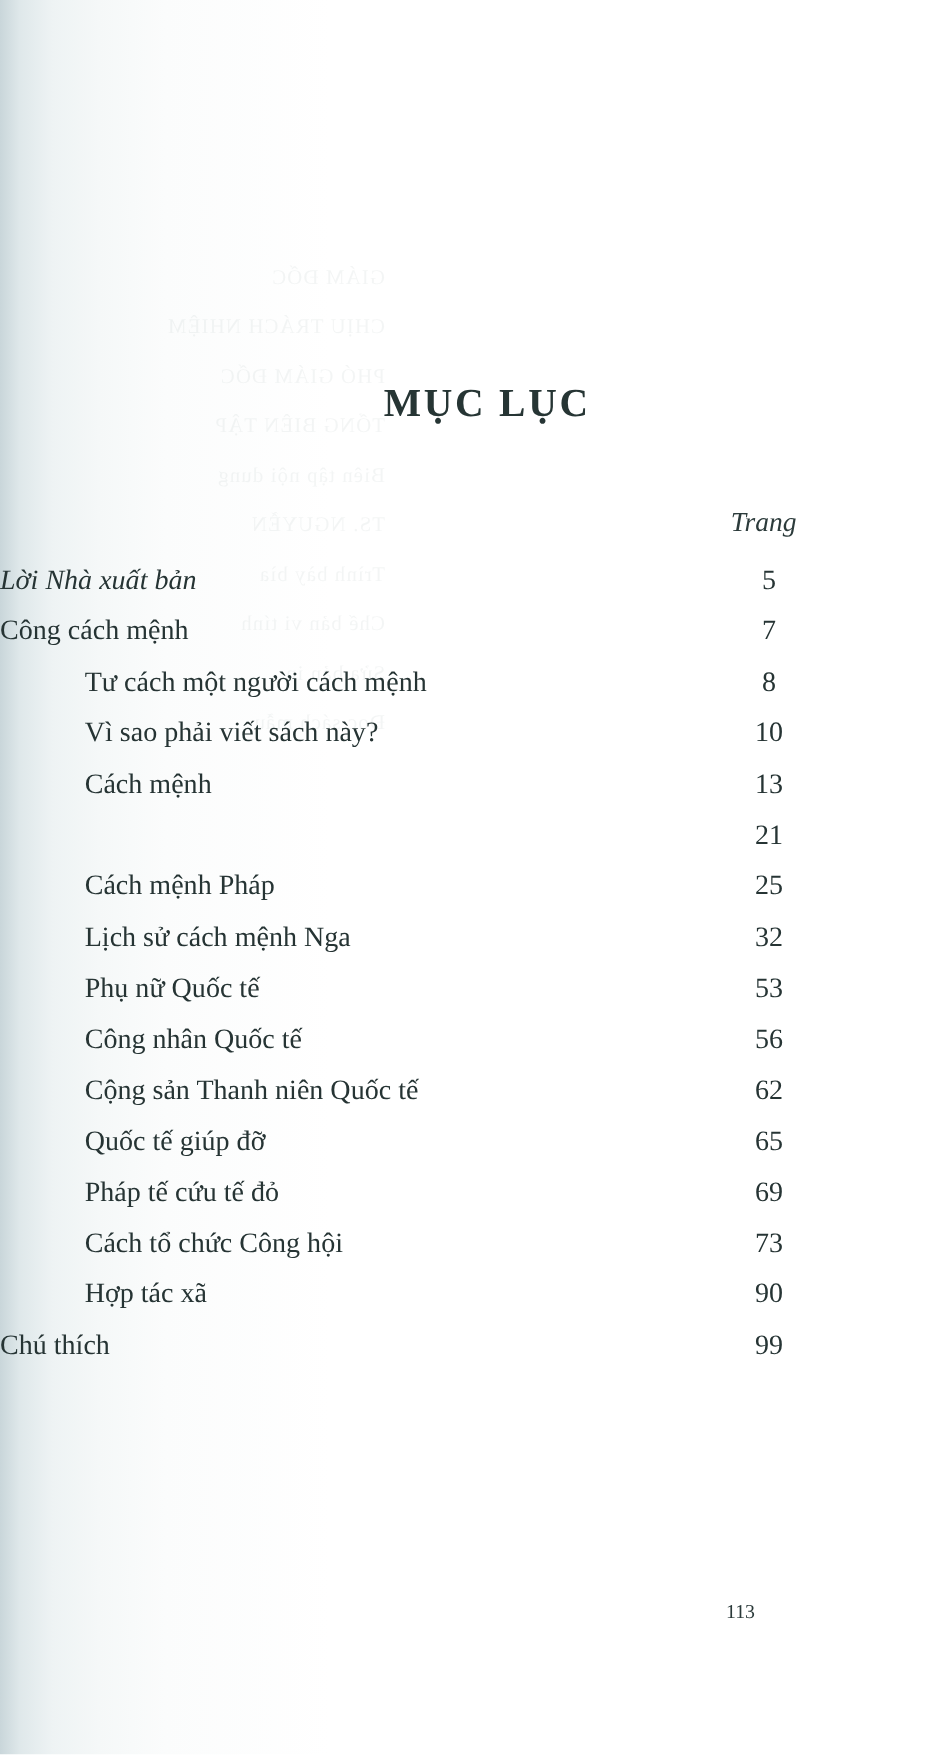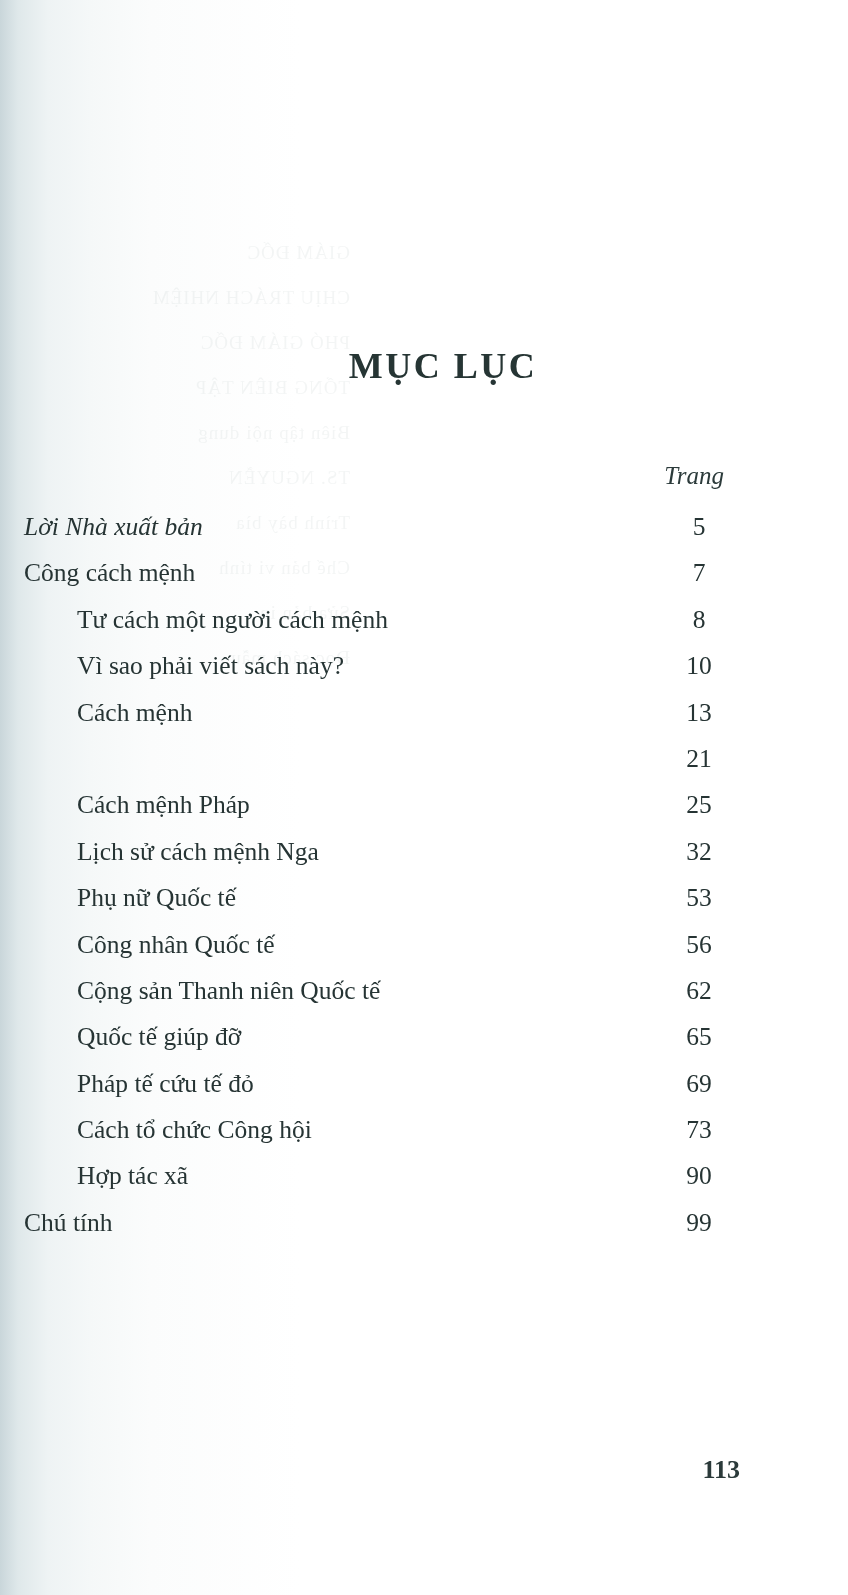--- a/index.html
+++ b/index.html
@@ -90,21 +90,21 @@
   }
 
   .row {
     position: relative;
     height: 46.4px;
     font-size: 25.5px;
     color: #263434;
   }
   .row .label {
     position: absolute;
-    left: 24px;
+    left: 0;
     top: 0;
     white-space: nowrap;
   }
   .row.indent .label {
     left: 77px;
   }
   .row.italic .label {
     font-style: italic;
   }
   .row .page-num {
@@ -114,24 +114,23 @@
     width: 54px;
     text-align: center;
     font-size: 25.5px;
   }
 
   .folio {
     position: absolute;
     top: 1455px;
     left: 660px;
     width: 80px;
-    text-align: right;
-    font-size: 26px;
+    text-align: left;
+    font-size: 18px;
     color: #2b3a3a;
-    font-weight: bold;
   }
 </style>
 </head>
 <body>
 
 <div class="page">
   <div class="showthrough" id="showthrough">
       <div>GIÁM ĐỐC</div>
       <div>CHỊU TRÁCH NHIỆM</div>
       <div>PHÓ GIÁM ĐỐC</div>
@@ -206,21 +205,21 @@
           </div>
           <div class="row indent">
             <span class="label">Cách tổ chức Công hội</span>
             <span class="page-num">73</span>
           </div>
           <div class="row indent">
             <span class="label">Hợp tác xã</span>
             <span class="page-num">90</span>
           </div>
           <div class="row">
-            <span class="label">Chú tính</span>
+            <span class="label">Chú thích</span>
             <span class="page-num">99</span>
           </div>
         </div>
     </div>
 
     <div class="folio">113</div>
   </div>
 </div>
 
 </body></html>

